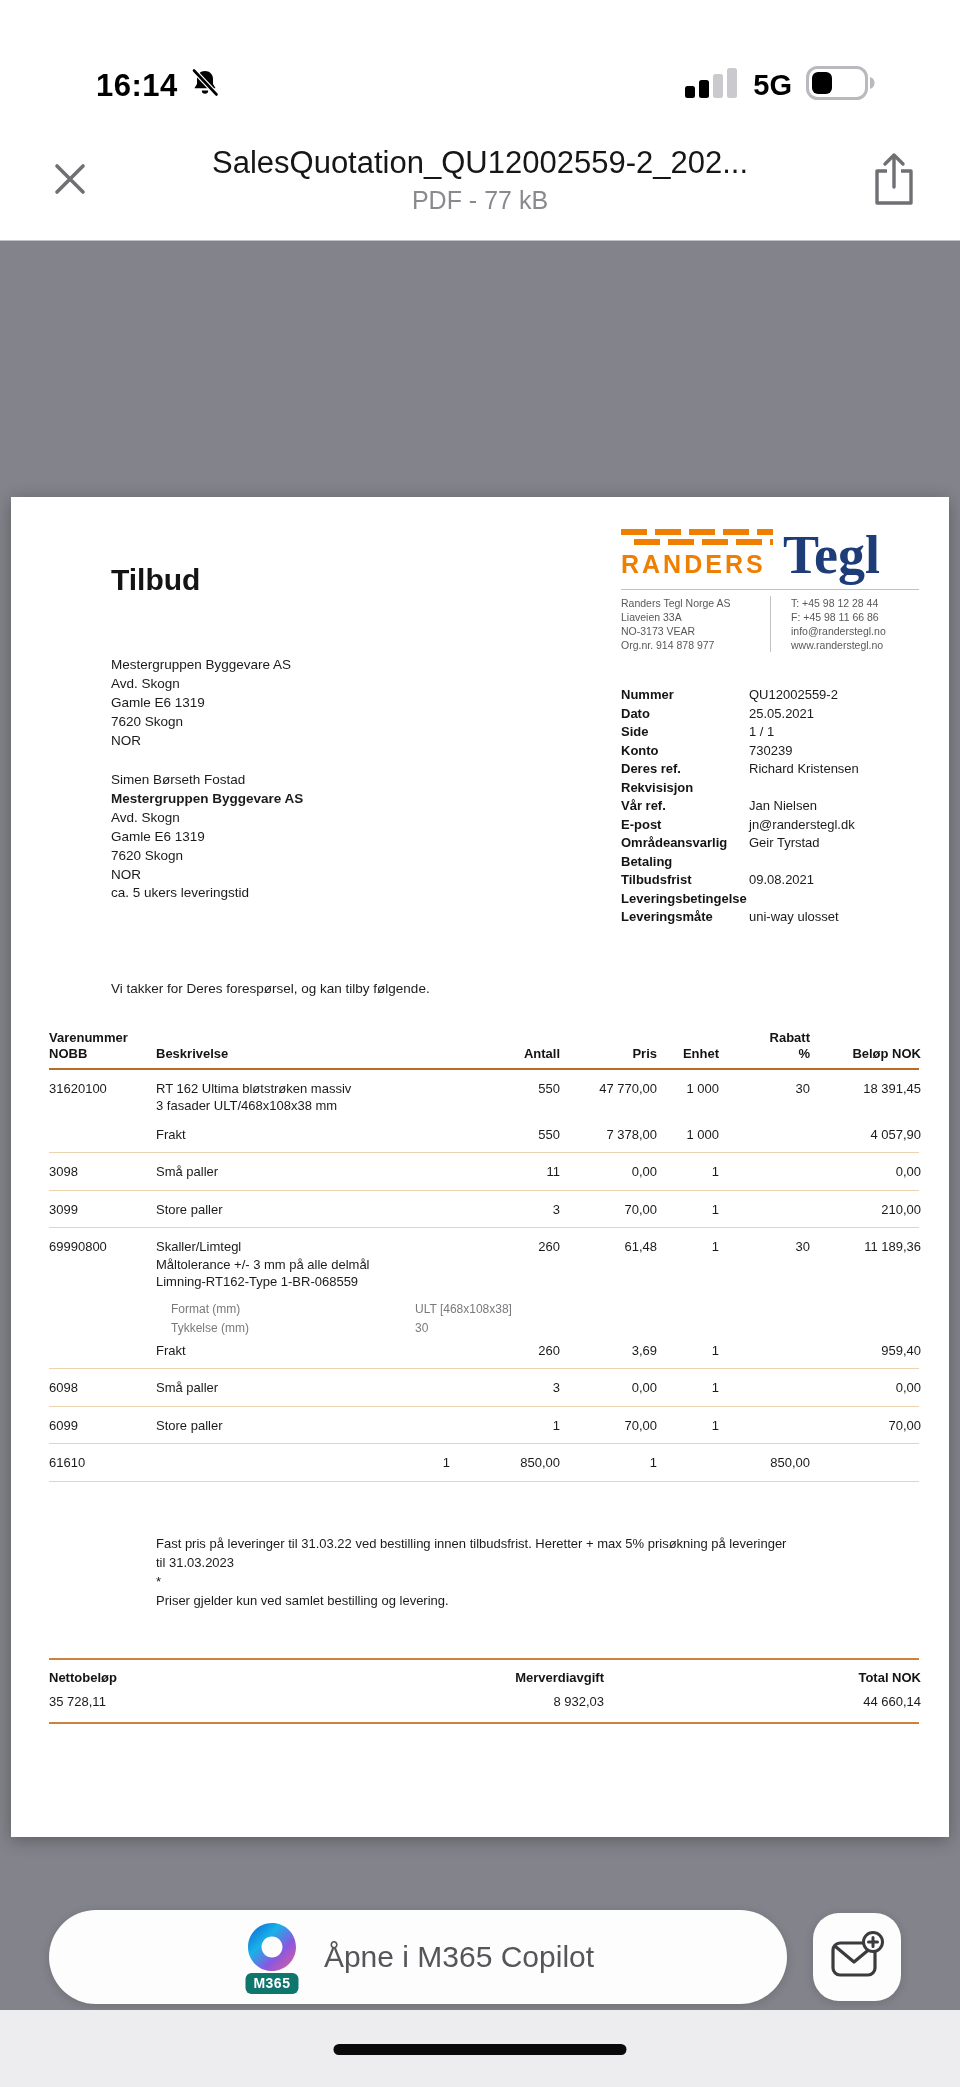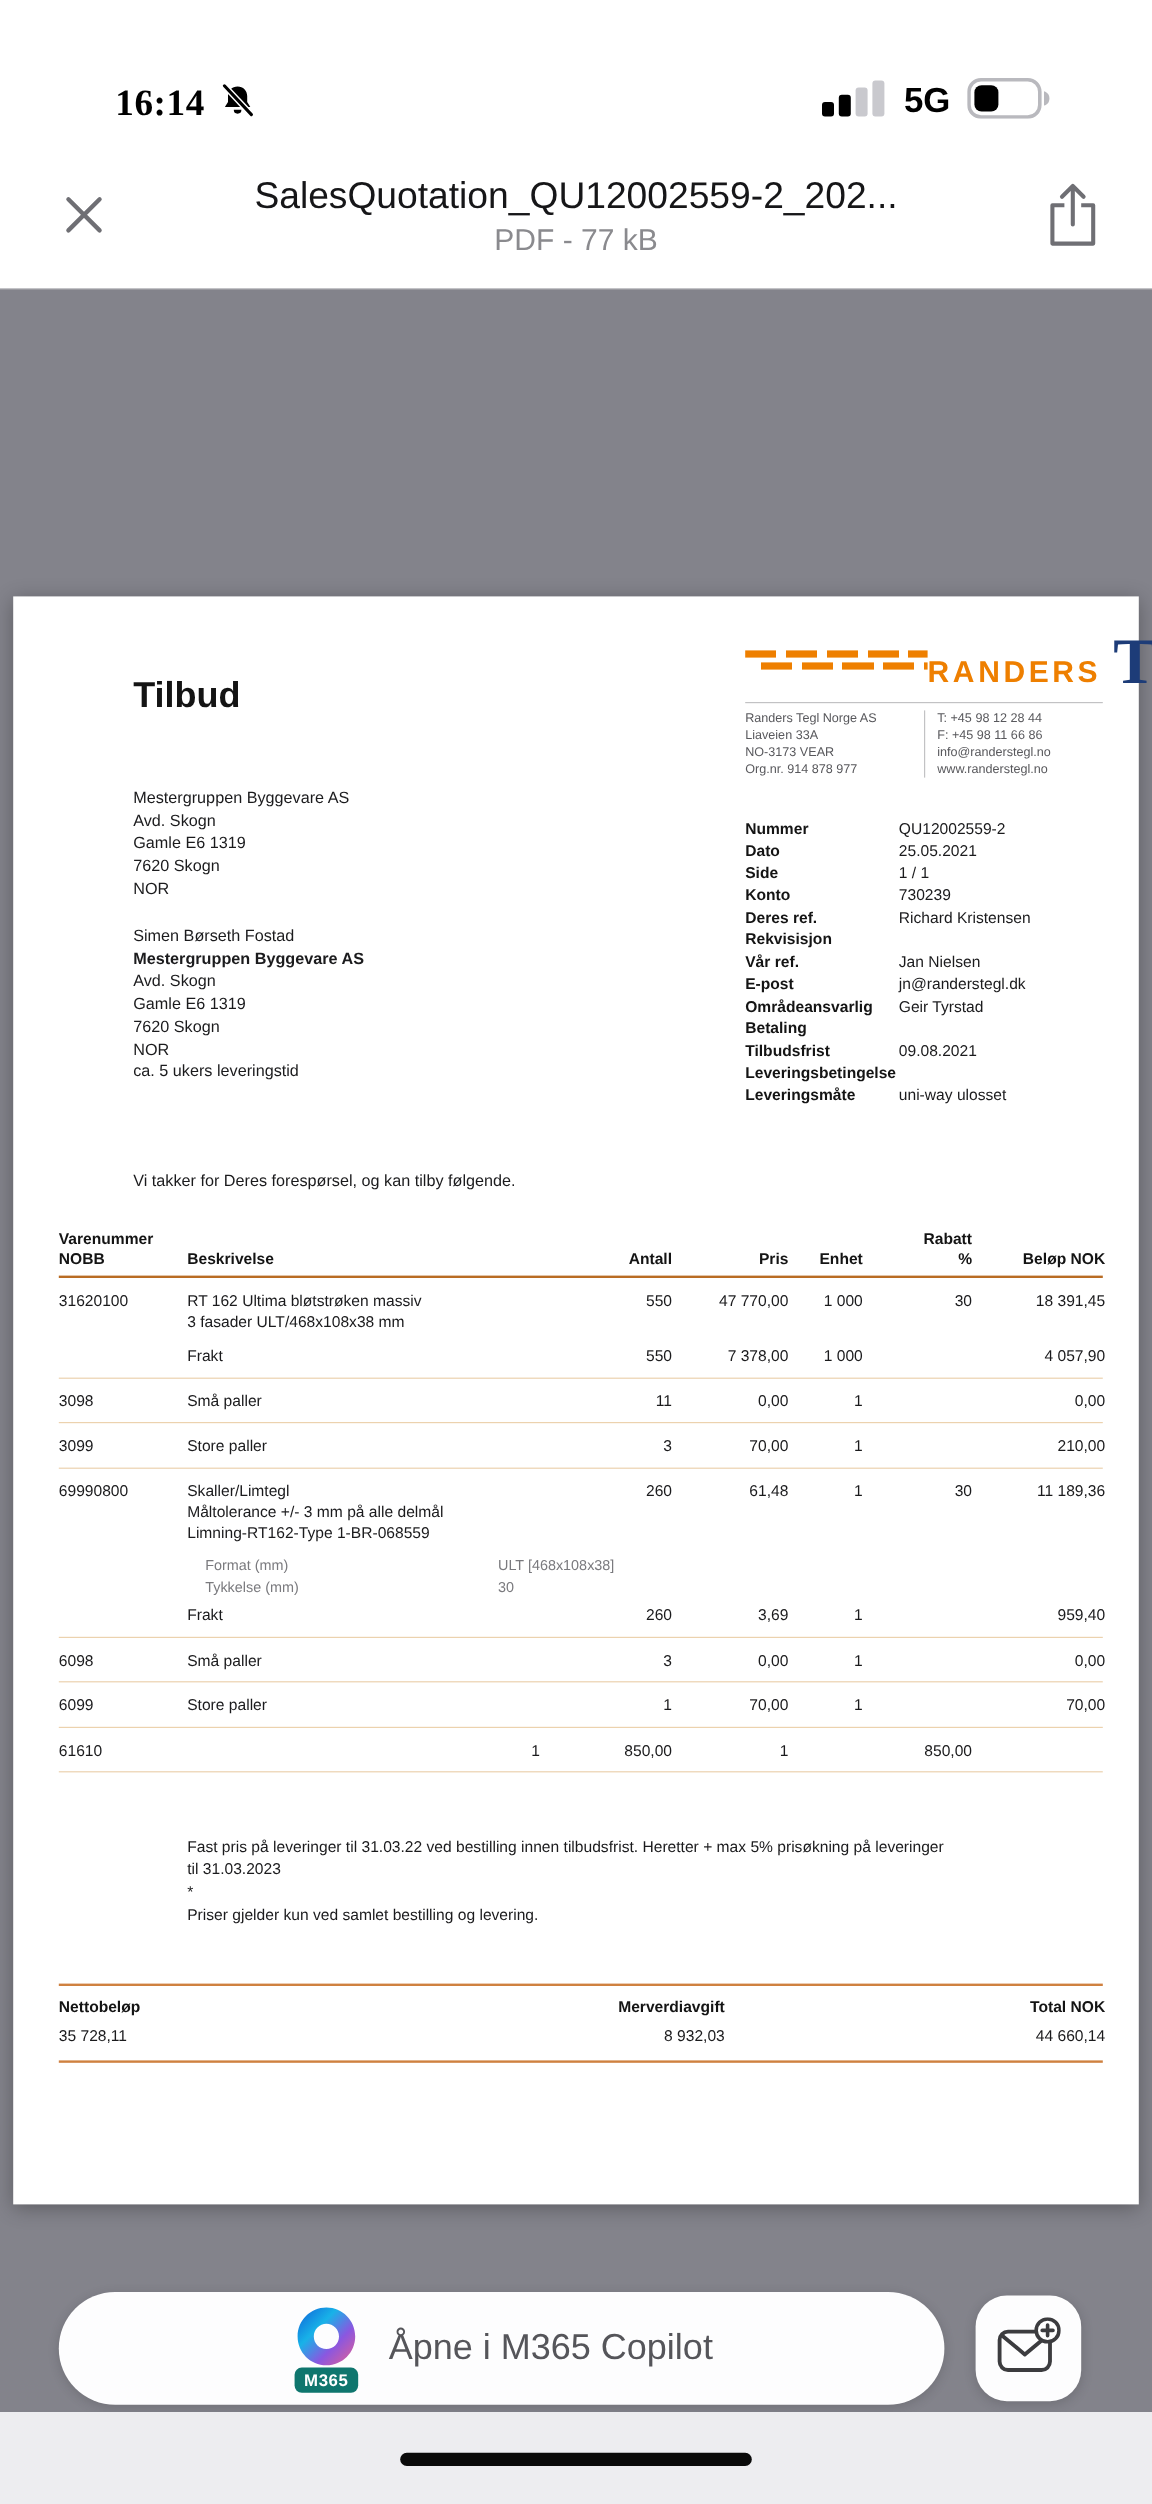--- a/index.html
+++ b/index.html
@@ -2,21 +2,21 @@
 <html><head>
 <meta charset="utf-8">
 <style>
   * { margin:0; padding:0; box-sizing:border-box; }
   html,body { width:960px; height:2087px; }
   body { font-family:"Liberation Sans","DejaVu Sans",sans-serif; background:#fff; }
   .phone { width:960px; height:2087px; position:relative; display:flex; flex-direction:column; overflow:hidden; background:#fff; }
 
   
   .status-bar { height:120px; background:#fff; display:flex; align-items:flex-end; justify-content:space-between; padding:0 84px 16px 96px; }
-  .sb-left { display:flex; align-items:flex-end; gap:12px;font-family:Liberation Serif, serif; }
+  .sb-left { display:flex; align-items:flex-start; gap:12px; }
   .sb-time { font-size:31px; font-weight:700; color:#000; letter-spacing:.5px; }
   .sb-right { display:flex; align-items:center; gap:14px; }
   .network { font-size:29px; font-weight:600; color:#000; }
 
   
   .viewer-header { height:121px; background:#fff; border-bottom:1px solid #c3c3c7; position:relative; display:flex; flex-direction:column; align-items:center; justify-content:center; flex:none; }
   .vh-title { font-size:31px; font-weight:500; color:#161618; white-space:nowrap; }
   .vh-sub { font-size:25px; color:#8a8a8e; margin-top:5px; }
   .close-btn,.share-btn { position:absolute; top:50%; transform:translateY(-50%); background:none; border:none; cursor:pointer; display:flex; align-items:center; justify-content:center; }
   .close-btn { left:40px; width:60px; height:60px; }
@@ -30,29 +30,29 @@
   .doc-top { display:grid; grid-template-columns:1fr 298px; padding:32px 30px 0 100px; }
   .doc-title { font-size:30px; font-weight:700; margin-top:34px; color:#141414; }
   .addr { font-size:13.5px; line-height:19px; white-space:pre-line; color:#1b1b1d; }
   .recipient { margin-top:58px; }
   .attention { margin-top:20px; }
   .attn-company { font-weight:700; font-size:13.5px; line-height:19px; }
   .attn-line { font-size:13.5px; line-height:19px; }
   .delivery-note { font-size:13.5px; line-height:18px; margin-top:0; }
 
   .rt-logo { display:flex; align-items:flex-end; gap:10px; }
-  .rt-left { display:flex; flex-direction:row; }
+  .rt-left { display:flex; flex-direction:column; }
   .rt-dashes { width:152px; height:17px;
     background:
       repeating-linear-gradient(90deg,#ee7f00 0 26px, rgba(0,0,0,0) 26px 34px) 0 0/152px 6px no-repeat,
       repeating-linear-gradient(90deg,#ee7f00 0 26px, rgba(0,0,0,0) 26px 34px) 13px 10px/139px 6px no-repeat; }
   .rt-name { font-size:25px; font-weight:700; color:#ee7f00; letter-spacing:3px; margin-top:4px; }
   .rt-tegl { font-size:54px; font-weight:700; color:#1d3c78; line-height:.85; font-family:"Liberation Serif","DejaVu Serif",serif; }
   .logo-contact { margin-top:10px; border-top:1px solid #c2c2c4; padding-top:6px; display:grid; grid-template-columns:1fr 1fr; font-size:10.5px; line-height:14px; color:#58585c; }
-  .logo-contact .col2 { border-left:1px solid #c2c2c4; padding-left:10px; }
+  .logo-contact .col2 { border-left:1px solid #c2c2c4; padding-left:20px; }
   .logo-contact .col { white-space:pre-line; }
   .details { margin-top:34px; font-size:13px; line-height:18.5px; }
   .detail-row { display:flex; min-height:18.5px; }
   .detail-row .dl { width:128px; font-weight:700; flex:none; color:#141414; }
   .detail-row .dv { color:#1b1b1d; }
 
   
   .intro { margin:54px 0 0 100px; font-size:13.5px; }
   .items { margin:34px 30px 0 38px; }
   .tgrid { display:grid; grid-template-columns:107px 294px 110px 97px 62px 91px 111px; }

